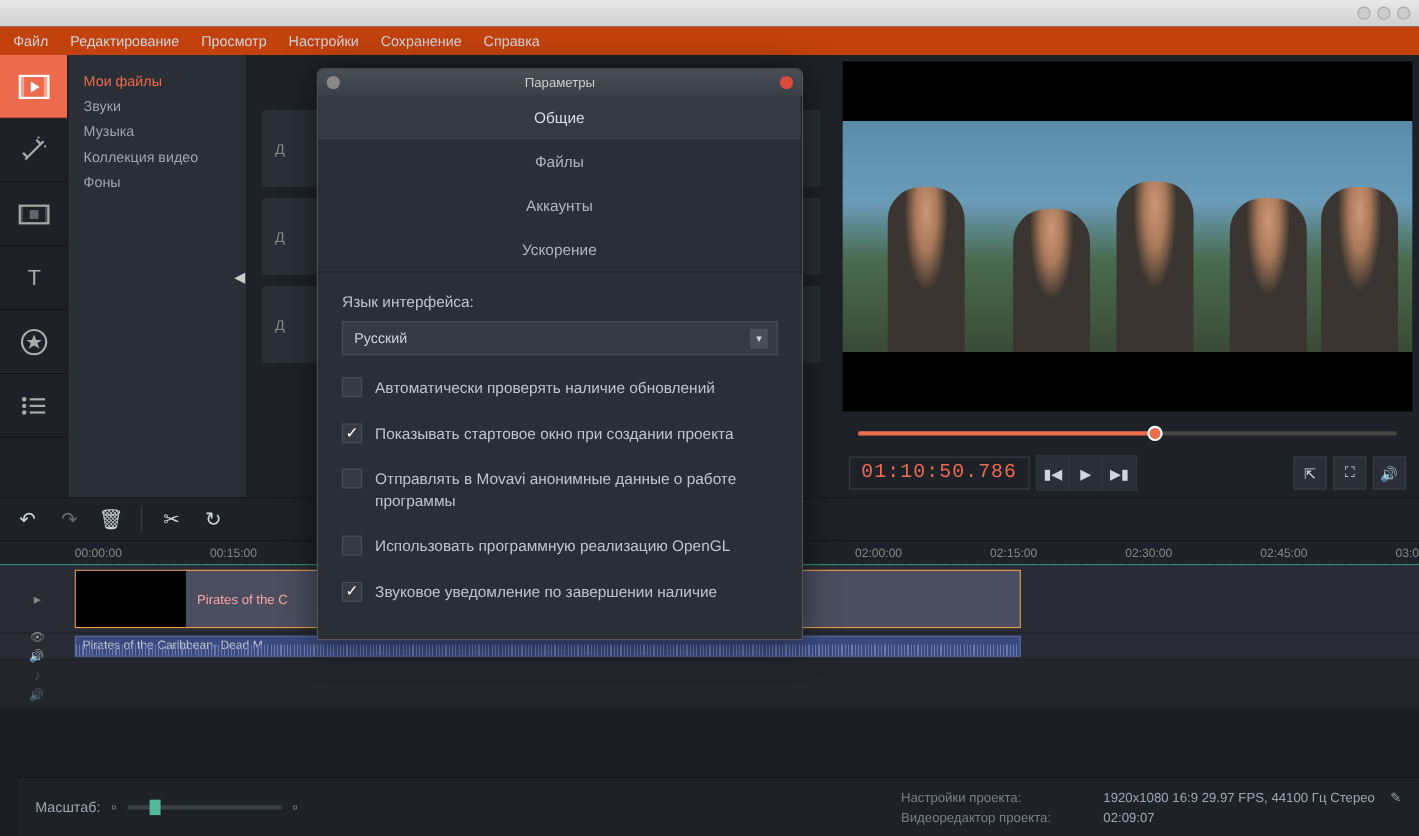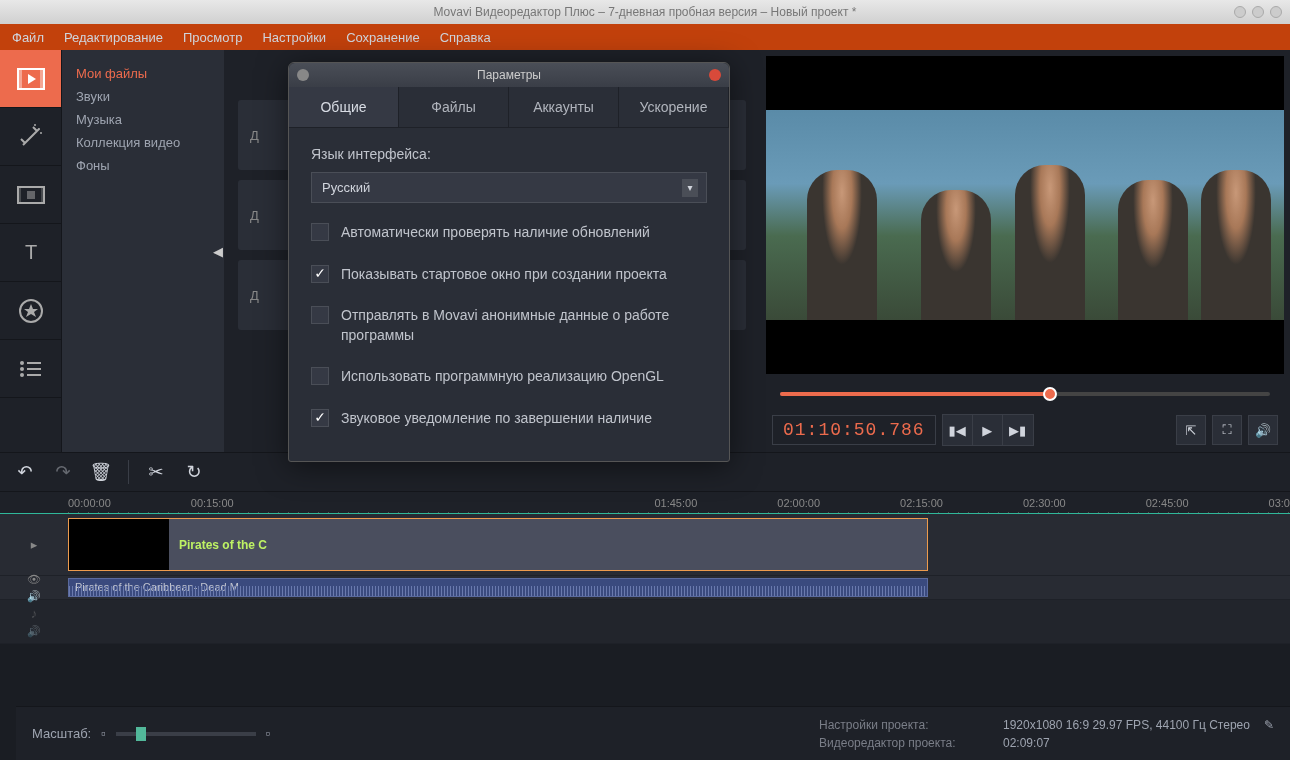--- a/index.html
+++ b/index.html
@@ -54,21 +54,21 @@
 .ruler { height: 22px; background: #1e2128; display: flex; align-items: center; padding-left: 68px; gap: 80px; font-size: 11px; color: #888; border-bottom: 1px solid #2fb89a; position: relative; }
 .ruler::before { content: ''; position: absolute; left: 68px; right: 0; bottom: 0; height: 1px; background: repeating-linear-gradient(90deg, #555 0, #555 1px, transparent 1px, transparent 10px); }
 
 
 .tracks { background: #282b33; height: 130px; position: relative; }
 .track { display: flex; align-items: center; height: 62px; border-bottom: 1px solid #1e2128; }
 .track-head { width: 68px; height: 100%; display: flex; flex-direction: column; align-items: center; justify-content: center; gap: 4px; color: #888; }
 .track-body { flex: 1; height: 100%; position: relative; }
 .clip-video { position: absolute; left: 0; top: 4px; bottom: 4px; width: 860px; background: #4a4e5e; border: 1px solid #ed9b4d; display: flex; align-items: center; }
 .clip-thumb { width: 100px; height: 100%; background: #000; }
-.clip-label { padding-left: 10px; color: #bef264; font-size: 12px; font-weight: bold; }
+.clip-label { padding-left: 10px; color: #fca5a5; font-size: 12px; }
 .track-audio { height: 24px; }
 .clip-audio { position: absolute; left: 0; top: 2px; bottom: 2px; width: 860px; background: #3a4a7e; border: 1px solid #5a6a9e; font-size: 11px; padding: 2px 6px; color: #c0c4d0; overflow: hidden; }
 .clip-audio::after { content: ''; position: absolute; left: 0; right: 0; bottom: 0; height: 10px; background: repeating-linear-gradient(90deg, #6a7aae 0, #6a7aae 1px, transparent 1px, transparent 3px); }
 .track-music { height: 44px; background: #22252c; }
 
 
 .statusbar { position: absolute; bottom: 0; left: 16px; right: 0; height: 54px; background: #1e2128; border-top: 1px solid #14161b; display: flex; align-items: center; padding: 0 16px; font-size: 13px; color: #9ea4b0; }
 .zoom { display: flex; align-items: center; gap: 10px; }
 .zoom-track { width: 140px; height: 4px; background: #3a3e47; position: relative; }
 .zoom-thumb { position: absolute; left: 18%; top: 50%; transform: translate(-50%, -50%); width: 10px; height: 14px; background: #52b89a; }
@@ -76,37 +76,36 @@
 .proj-info .row { display: flex; gap: 14px; margin-left: 32px; }
 .proj-info .lbl { color: #7a7e88; width: 170px; }
 .save-btn { margin-left: 30px; background: #3aa878; color: #fff; border: none; padding: 12px 32px; font-size: 18px; cursor: pointer; border-radius: 2px; }
 
 
 .modal-backdrop { position: absolute; left: 288px; top: 62px; width: 442px; background: #2a2e37; border: 1px solid #555; box-shadow: 0 4px 30px rgba(0,0,0,.5); border-radius: 6px 6px 3px 3px; }
 .modal-title { height: 24px; background: linear-gradient(#4a4e57, #3a3e47); border-radius: 6px 6px 0 0; display: flex; align-items: center; justify-content: center; font-size: 12px; color: #ccc; position: relative; }
 .modal-title .mdot { position: absolute; width: 12px; height: 12px; border-radius: 50%; }
 .modal-title .mdot.l { left: 8px; background: #888; }
 .modal-title .mdot.r { right: 8px; background: #d84a3a; }
-.modal-tabs { display: flex; border-bottom: 1px solid #1e2128; }
+.modal-tabs { display: flex; border-bottom: 1px solid #1e2128; flex-direction: column; }
 .modal-tab { flex: 1; text-align: center; padding: 12px 0; color: #b0b4bc; cursor: pointer; border-right: 1px solid #1e2128; font-size: 14px; }
 .modal-tab.active { background: #353944; color: #d8dce4; }
 .modal-body { padding: 18px 22px 10px; }
 .modal-label { color: #c0c4cc; margin-bottom: 10px; font-size: 14px; }
 .modal-select { width: 100%; background: #353944; border: 1px solid #4a4e57; color: #d0d4dc; padding: 7px 10px; font-size: 13px; position: relative; margin-bottom: 20px; }
 .modal-select::after { content: '▾'; position: absolute; right: 8px; top: 50%; transform: translateY(-50%); background: #4a4e57; width: 16px; height: 18px; display: flex; align-items: center; justify-content: center; font-size: 10px; }
 .check-row { display: flex; align-items: flex-start; gap: 12px; margin-bottom: 22px; color: #c0c4cc; font-size: 14px; line-height: 1.4; }
 .checkbox { width: 18px; height: 18px; background: #353944; border: 1px solid #4a4e57; flex-shrink: 0; display: flex; align-items: center; justify-content: center; color: #fff; font-size: 14px; }
 .modal-buttons { display: flex; justify-content: center; gap: 14px; padding: 16px 0 18px; border-top: 1px solid #1e2128; margin-top: 120px; }
 .modal-btn { background: #4a4e57; color: #d0d4dc; border: 1px solid #5a5e67; padding: 8px 34px; font-size: 14px; cursor: pointer; }
 </style>
 </head>
 <body>
 
 <div class="titlebar">
-  <span>Movavi Видеоредактор Плюс – 7-дневная пробная версия – Новый проект *</span>
   <div class="traffic">
     <div class="dot"></div>
     <div class="dot"></div>
     <div class="dot"></div>
   </div>
 </div>
 
 <div class="menubar">
   <span>Файл</span>
   <span>Редактирование</span>

